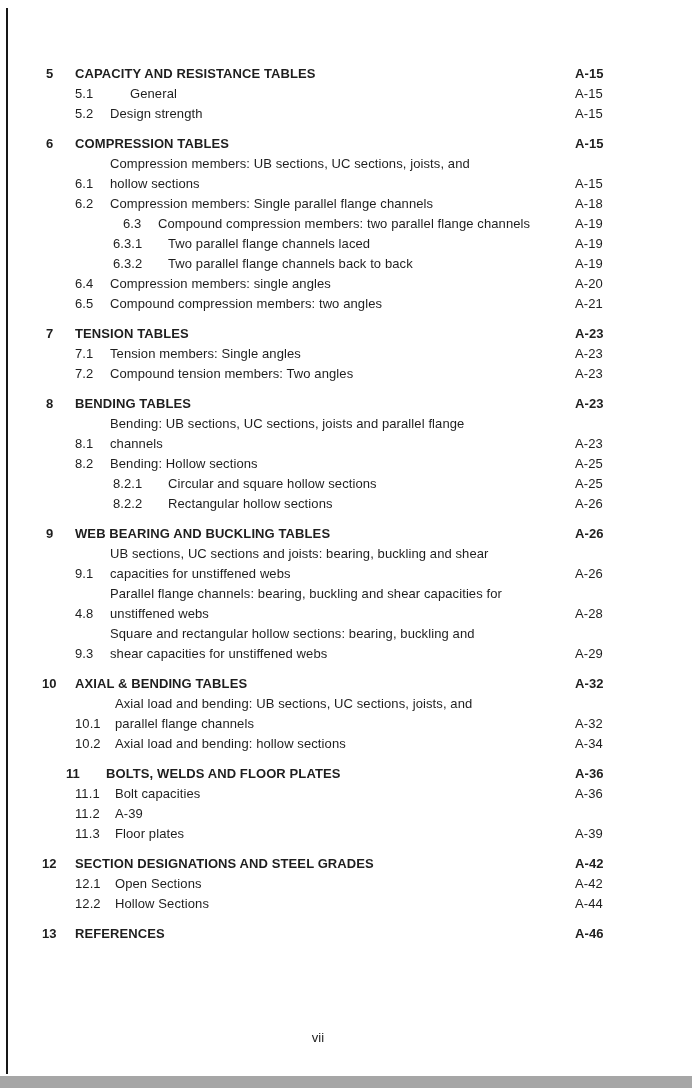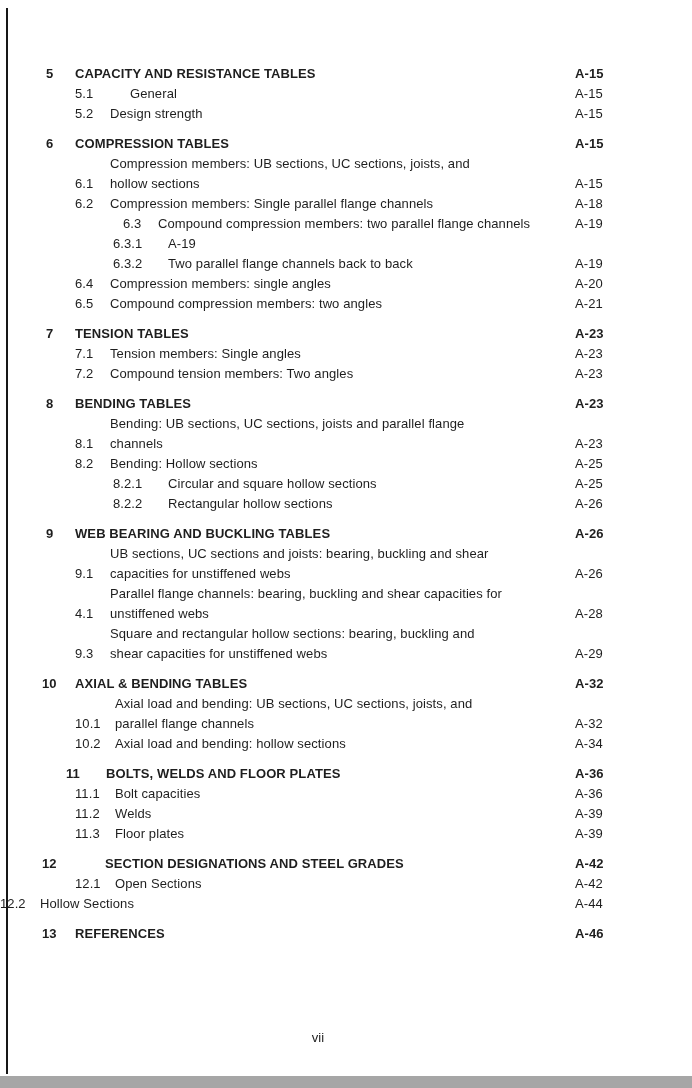--- a/index.html
+++ b/index.html
@@ -104,20 +104,21 @@
         <span class="title">Compression members: Single parallel flange channels</span>
         <span class="page">A-18</span>
       </div>
       <div class="row lvl2" style="padding-left: 75px; margin-left: 48px;">
         <span class="num" style="width:35px">6.3</span>
         <span class="title">Compound compression members: two parallel flange channels</span>
         <span class="page">A-19</span>
       </div>
       <div class="row lvl3" style="padding-left: 113px;">
         <span class="num" style="width:55px">6.3.1</span>
+        <span class="title">Two parallel flange channels laced</span>
         <span class="page">A-19</span>
       </div>
       <div class="row lvl3" style="padding-left: 113px;">
         <span class="num" style="width:55px">6.3.2</span>
         <span class="title">Two parallel flange channels back to back</span>
         <span class="page">A-19</span>
       </div>
       <div class="row lvl2" style="padding-left: 75px;">
         <span class="num" style="width:35px">6.4</span>
         <span class="title">Compression members: single angles</span>
@@ -180,21 +181,21 @@
         <span class="title">WEB BEARING AND BUCKLING TABLES</span>
         <span class="page">A-26</span>
       </div>
       <div class="row lvl2" style="padding-left: 75px;">
         <span class="num" style="width:35px">9.1</span>
         <span class="title">UB sections, UC sections and joists: bearing, buckling and shear
 capacities for unstiffened webs</span>
         <span class="page">A-26</span>
       </div>
       <div class="row lvl2" style="padding-left: 75px;">
-        <span class="num" style="width:35px">4.1</span>
+        <span class="num" style="width:35px">4.8</span>
         <span class="title">Parallel flange channels: bearing, buckling and shear capacities for
 unstiffened webs</span>
         <span class="page">A-28</span>
       </div>
       <div class="row lvl2" style="padding-left: 75px;">
         <span class="num" style="width:35px">9.3</span>
         <span class="title">Square and rectangular hollow sections: bearing, buckling and
 shear capacities for unstiffened webs</span>
         <span class="page">A-29</span>
       </div>
@@ -223,41 +224,40 @@
         <span class="title">BOLTS, WELDS AND FLOOR PLATES</span>
         <span class="page">A-36</span>
       </div>
       <div class="row lvl2" style="padding-left: 75px;">
         <span class="num" style="width:40px">11.1</span>
         <span class="title">Bolt capacities</span>
         <span class="page">A-36</span>
       </div>
       <div class="row lvl2" style="padding-left: 75px;">
         <span class="num" style="width:40px">11.2</span>
-        <span class="title">Welds</span>
         <span class="page">A-39</span>
       </div>
       <div class="row lvl2" style="padding-left: 75px;">
         <span class="num" style="width:40px">11.3</span>
         <span class="title">Floor plates</span>
         <span class="page">A-39</span>
       </div>
     </div>
     <div class="section">
-      <div class="row lvl1 head" style="padding-left: 42px; gap: 30px;">
+      <div class="row lvl1 head" style="padding-left: 42px;">
         <span class="num" style="width:33px">12</span>
         <span class="title">SECTION DESIGNATIONS AND STEEL GRADES</span>
         <span class="page">A-42</span>
       </div>
       <div class="row lvl2" style="padding-left: 75px;">
         <span class="num" style="width:40px">12.1</span>
         <span class="title">Open Sections</span>
         <span class="page">A-42</span>
       </div>
-      <div class="row lvl2" style="">
+      <div class="row lvl2" style="padding-left: 75px;">
         <span class="num" style="width:40px">12.2</span>
         <span class="title">Hollow Sections</span>
         <span class="page">A-44</span>
       </div>
     </div>
     <div class="section">
       <div class="row lvl1 head" style="padding-left: 42px;">
         <span class="num" style="width:33px">13</span>
         <span class="title">REFERENCES</span>
         <span class="page">A-46</span>

